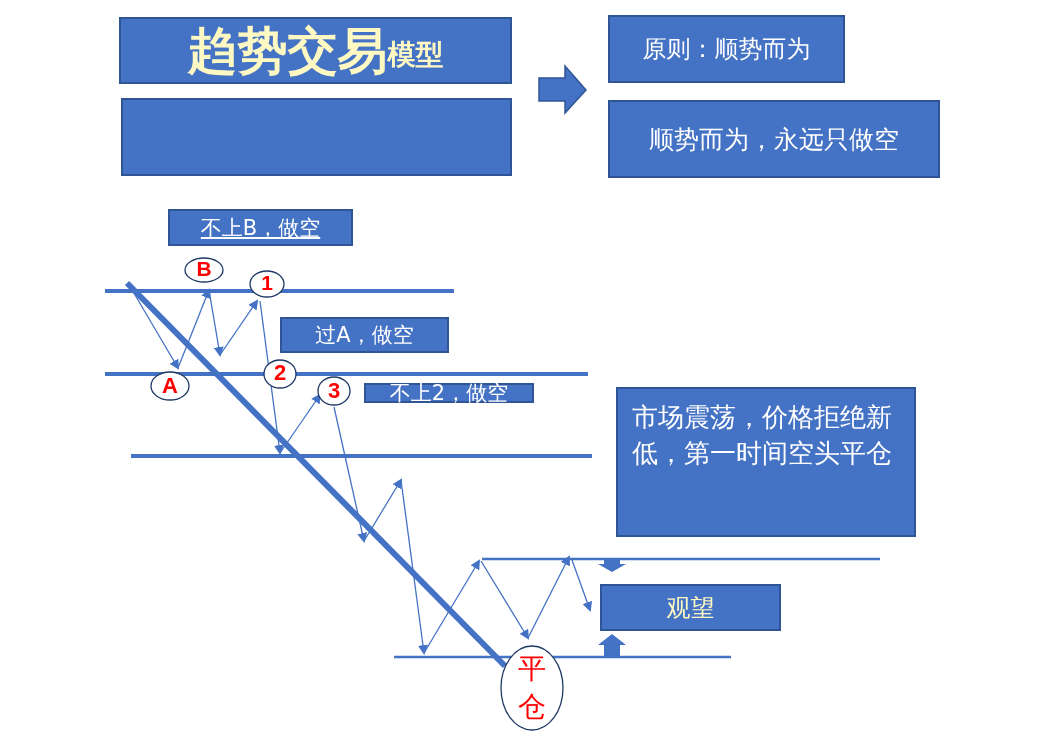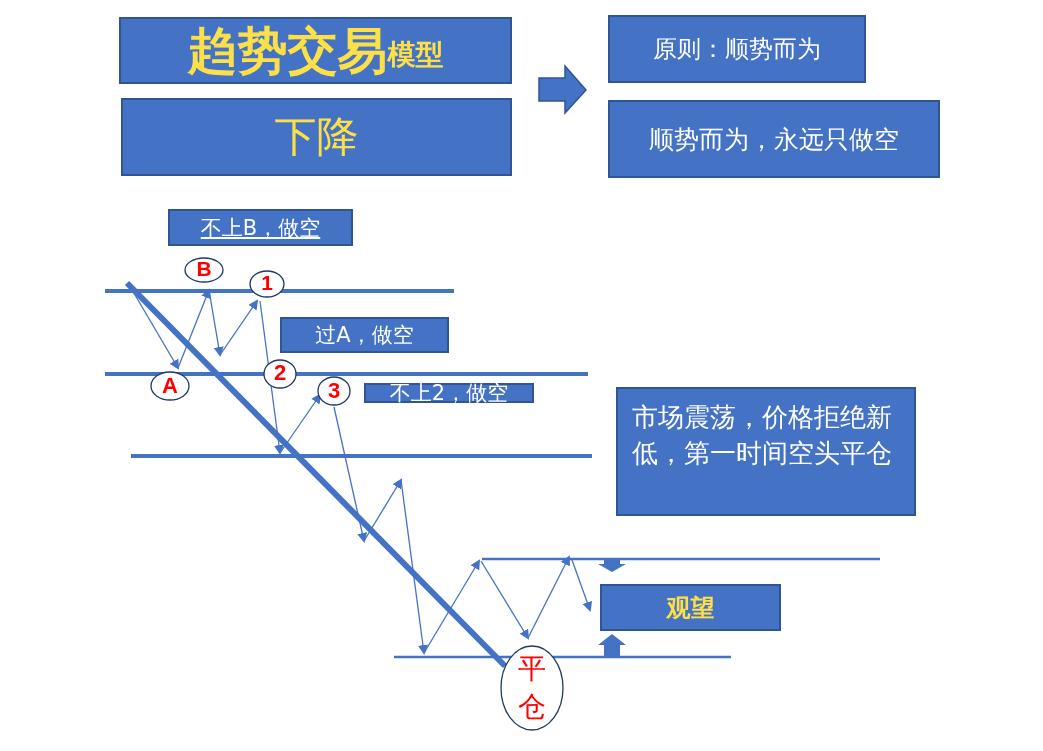--- a/index.html
+++ b/index.html
@@ -1,41 +1,40 @@
 <!DOCTYPE html>
 <html><head>
 <meta charset="utf-8">
 <style>
   html, body { margin:0; padding:0; background:#ffffff; }
   body { width:1043px; height:751px; position:relative; overflow:hidden;
          font-family:"DejaVu Sans","Liberation Sans",sans-serif; }
   .box { position:absolute; background:#4472c4; border:2px solid #2f5597;
          box-sizing:border-box; color:#ffffff; display:flex; align-items:center; }
-  .red { color:#fde047;text-align:center; }
+  .red { color:#fef9c3;text-align:center; }
   svg.diagram { position:absolute; left:0; top:0; }
   .circle-label { position:absolute; color:#ff0000; font-weight:bold;
                   font-family:"Liberation Sans",sans-serif; text-align:center; }
 </style>
 </head>
 <body>
 
 <div class="box" style="left:119px;top:17px;width:393px;height:67px;justify-content:center;">
   <span class="red" style="font-size:50px;font-weight:bold;line-height:1;">趋势交易</span>
   <span class="red" style="font-size:28px;font-weight:bold;line-height:1;margin-top:8px;">模型</span>
 </div>
 
 <div class="box" style="left:121px;top:98px;width:391px;height:78px;justify-content:center;">
-  <span class="red" style="font-size:42px;line-height:1;">下降</span>
 </div>
 
 <svg class="diagram" width="1043" height="751" style="pointer-events:none;">
   <polygon points="539,78 565,78 565,66 586,90 565,113 565,101 539,101" fill="#4472c4" stroke="#2f5597" stroke-width="1.5"></polygon>
 </svg>
 
-<div class="box" style="left:608px;top:15px;width:258px;height:68px;justify-content:center;">
+<div class="box" style="left:608px;top:15px;width:237px;height:68px;justify-content:center;">
   <span style="font-size:24px;">原则：顺势而为</span>
 </div>
 
 <div class="box" style="left:608px;top:100px;width:332px;height:78px;justify-content:center;">
   <span style="font-size:25px;">顺势而为，永远只做空</span>
 </div>
 
 <svg class="diagram" width="1043" height="751">
   <defs>
     <marker id="ah" markerWidth="10" markerHeight="10" refX="8" refY="5" orient="auto" markerUnits="userSpaceOnUse">
@@ -93,19 +92,19 @@
 </div>
 
 <div class="box" style="left:280px;top:317px;width:169px;height:36px;justify-content:center;">
   <span style="font-size:21px;">过A，做空</span>
 </div>
 
 <div class="box" style="left:364px;top:383px;width:170px;height:20px;justify-content:center;">
   <span style="font-size:21px;">不上2，做空</span>
 </div>
 
-<div class="box" style="left:616px;top:387px;width:300px;height:129px;align-items:flex-start;padding:10px 14px;">
+<div class="box" style="left:616px;top:387px;width:300px;height:150px;align-items:flex-start;padding:10px 14px;">
   <span style="font-size:26px;line-height:36px;display:block;width:270px;word-break:break-all;">市场震荡，价格拒绝新低，第一时间空头平仓</span>
 </div>
 
 <div class="box" style="left:600px;top:584px;width:181px;height:47px;justify-content:center;">
-  <span class="red" style="font-size:24px;font-weight:bold;">观望</span>
+  <span class="red" style="font-size:24px;font-weight:normal;">观望</span>
 </div>
 
 </body></html>

